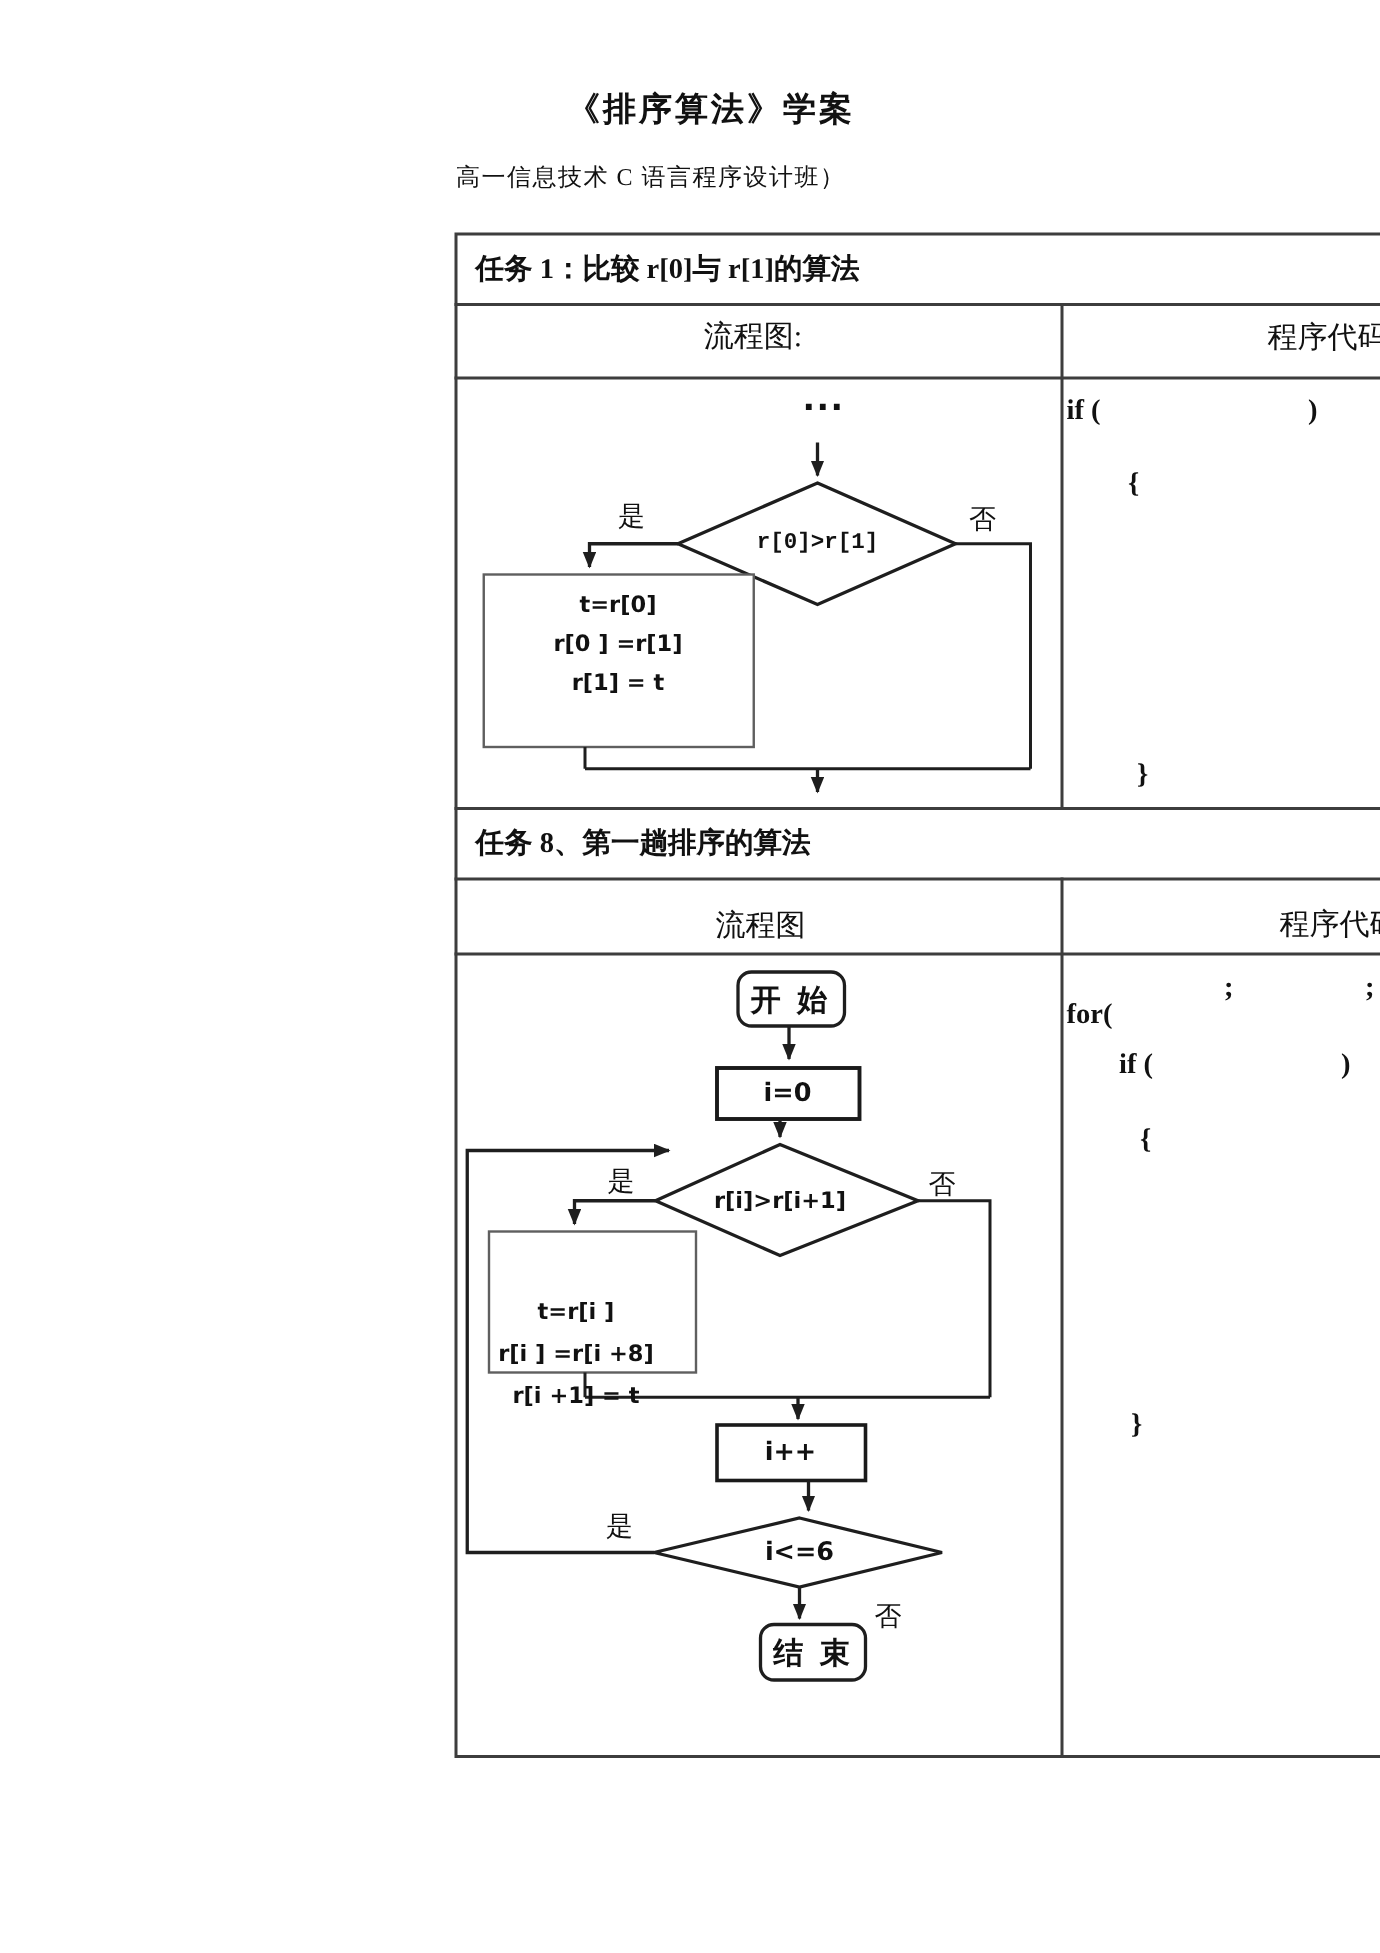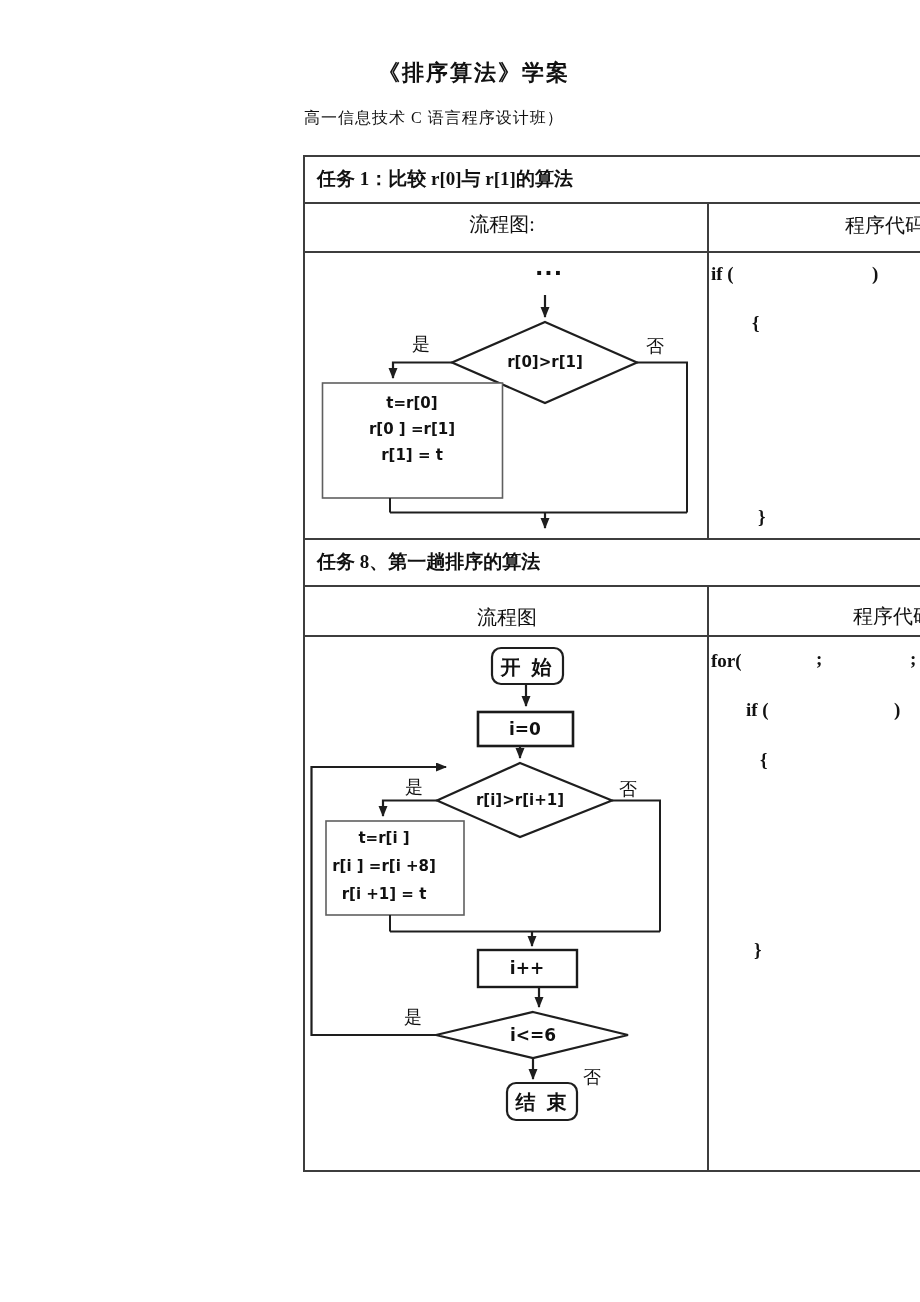--- a/index.html
+++ b/index.html
@@ -55,21 +55,21 @@
   <polygon points="242,71 334,111.5 242,152 149,111.5" fill="#ffffff" stroke="#1e1e1e" stroke-width="2.2"></polygon>
   <polyline points="149,111.5 90,111.5 90,127" fill="none" stroke="#1e1e1e" stroke-width="2.2" marker-end="url(#ah1)"></polyline>
   <rect x="19.5" y="132" width="180" height="115" fill="#ffffff" stroke="#5f5f5f" stroke-width="1.6"></rect>
   <line x1="87" y1="247" x2="87" y2="261.5" stroke="#1e1e1e" stroke-width="2"></line>
   <polyline points="334,111.5 384,111.5 384,261.5" fill="none" stroke="#1e1e1e" stroke-width="2"></polyline>
   <line x1="87" y1="261.5" x2="384" y2="261.5" stroke="#1e1e1e" stroke-width="2"></line>
   <line x1="242" y1="262" x2="242" y2="277" stroke="#1e1e1e" stroke-width="2.2" marker-end="url(#ah1)"></line>
 </svg>
 
 <div class="abs ctr fc-ellipsis" style="left:549px;top:267px;">...</div>
-<div class="abs ctr fc-label" style="left:545px;top:362px;">r[0]&gt;r[1]</div>
+<div class="abs ctr fc-label" style="left:545px;top:362px;font-family:Liberation Mono, monospace;">r[0]&gt;r[1]</div>
 <div class="abs ctr fc-cjk" style="left:421px;top:344px;">是</div>
 <div class="abs ctr fc-cjk" style="left:655px;top:346px;">否</div>
 <div class="abs proc-box-text" style="left:322px;top:390px;width:180px;line-height:26px;">
   <div>t=r[0]</div>
   <div>r[0 ] =r[1]</div>
   <div>r[1] = t</div>
 </div>
 
 <div class="abs code-tok" style="left:711px;top:263px;">if (</div>
 <div class="abs code-tok" style="left:872px;top:263px;">)</div>
@@ -103,30 +103,30 @@
   <polyline points="133,400 8.5,400 8.5,132 143,132" fill="none" stroke="#1e1e1e" stroke-width="2.2" marker-end="url(#ah2)"></polyline>
   <line x1="230" y1="423" x2="230" y2="444" stroke="#1e1e1e" stroke-width="2.2" marker-end="url(#ah2)"></line>
   <rect x="204" y="448" width="70" height="37" rx="9" fill="#ffffff" stroke="#1e1e1e" stroke-width="2.2"></rect>
 </svg>
 
 <div class="abs ctr fc-node-cjk" style="left:527px;top:667px;">开 始</div>
 <div class="abs ctr fc-label-lg" style="left:525px;top:729px;">i=0</div>
 <div class="abs ctr fc-label" style="left:520px;top:800px;">r[i]&gt;r[i+1]</div>
 <div class="abs ctr fc-cjk" style="left:414px;top:787px;">是</div>
 <div class="abs ctr fc-cjk" style="left:628px;top:789px;">否</div>
-<div class="abs proc-box-text" style="left:326px;top:824px;width:116px;line-height:28px;">
+<div class="abs proc-box-text" style="left:326px;top:860px;width:116px;line-height:28px;">
   <div>t=r[i ]</div>
   <div>r[i ] =r[i +8]</div>
   <div>r[i +1] = t</div>
 </div>
 <div class="abs ctr fc-label-lg" style="left:527px;top:968px;">i++</div>
 <div class="abs ctr fc-label-lg" style="left:533px;top:1035px;text-align:center;">i&lt;=6</div>
 <div class="abs ctr fc-cjk" style="left:413px;top:1017px;">是</div>
 <div class="abs ctr fc-cjk" style="left:592px;top:1077px;">否</div>
 <div class="abs ctr fc-node-cjk" style="left:542px;top:1102px;">结 束</div>
 
-<div class="abs code-tok" style="left:711px;top:650px;text-align:center;">for(</div>
+<div class="abs code-tok" style="left:711px;top:666px;text-align:center;">for(</div>
 <div class="abs code-tok" style="left:816px;top:648px;">;</div>
 <div class="abs code-tok" style="left:910px;top:648px;">;</div>
 <div class="abs code-tok" style="left:746px;top:699px;">if (</div>
 <div class="abs code-tok" style="left:894px;top:699px;">)</div>
 <div class="abs code-tok" style="left:760px;top:749px;">{</div>
 <div class="abs code-tok" style="left:754px;top:939px;">}</div>
 
 </body></html>

